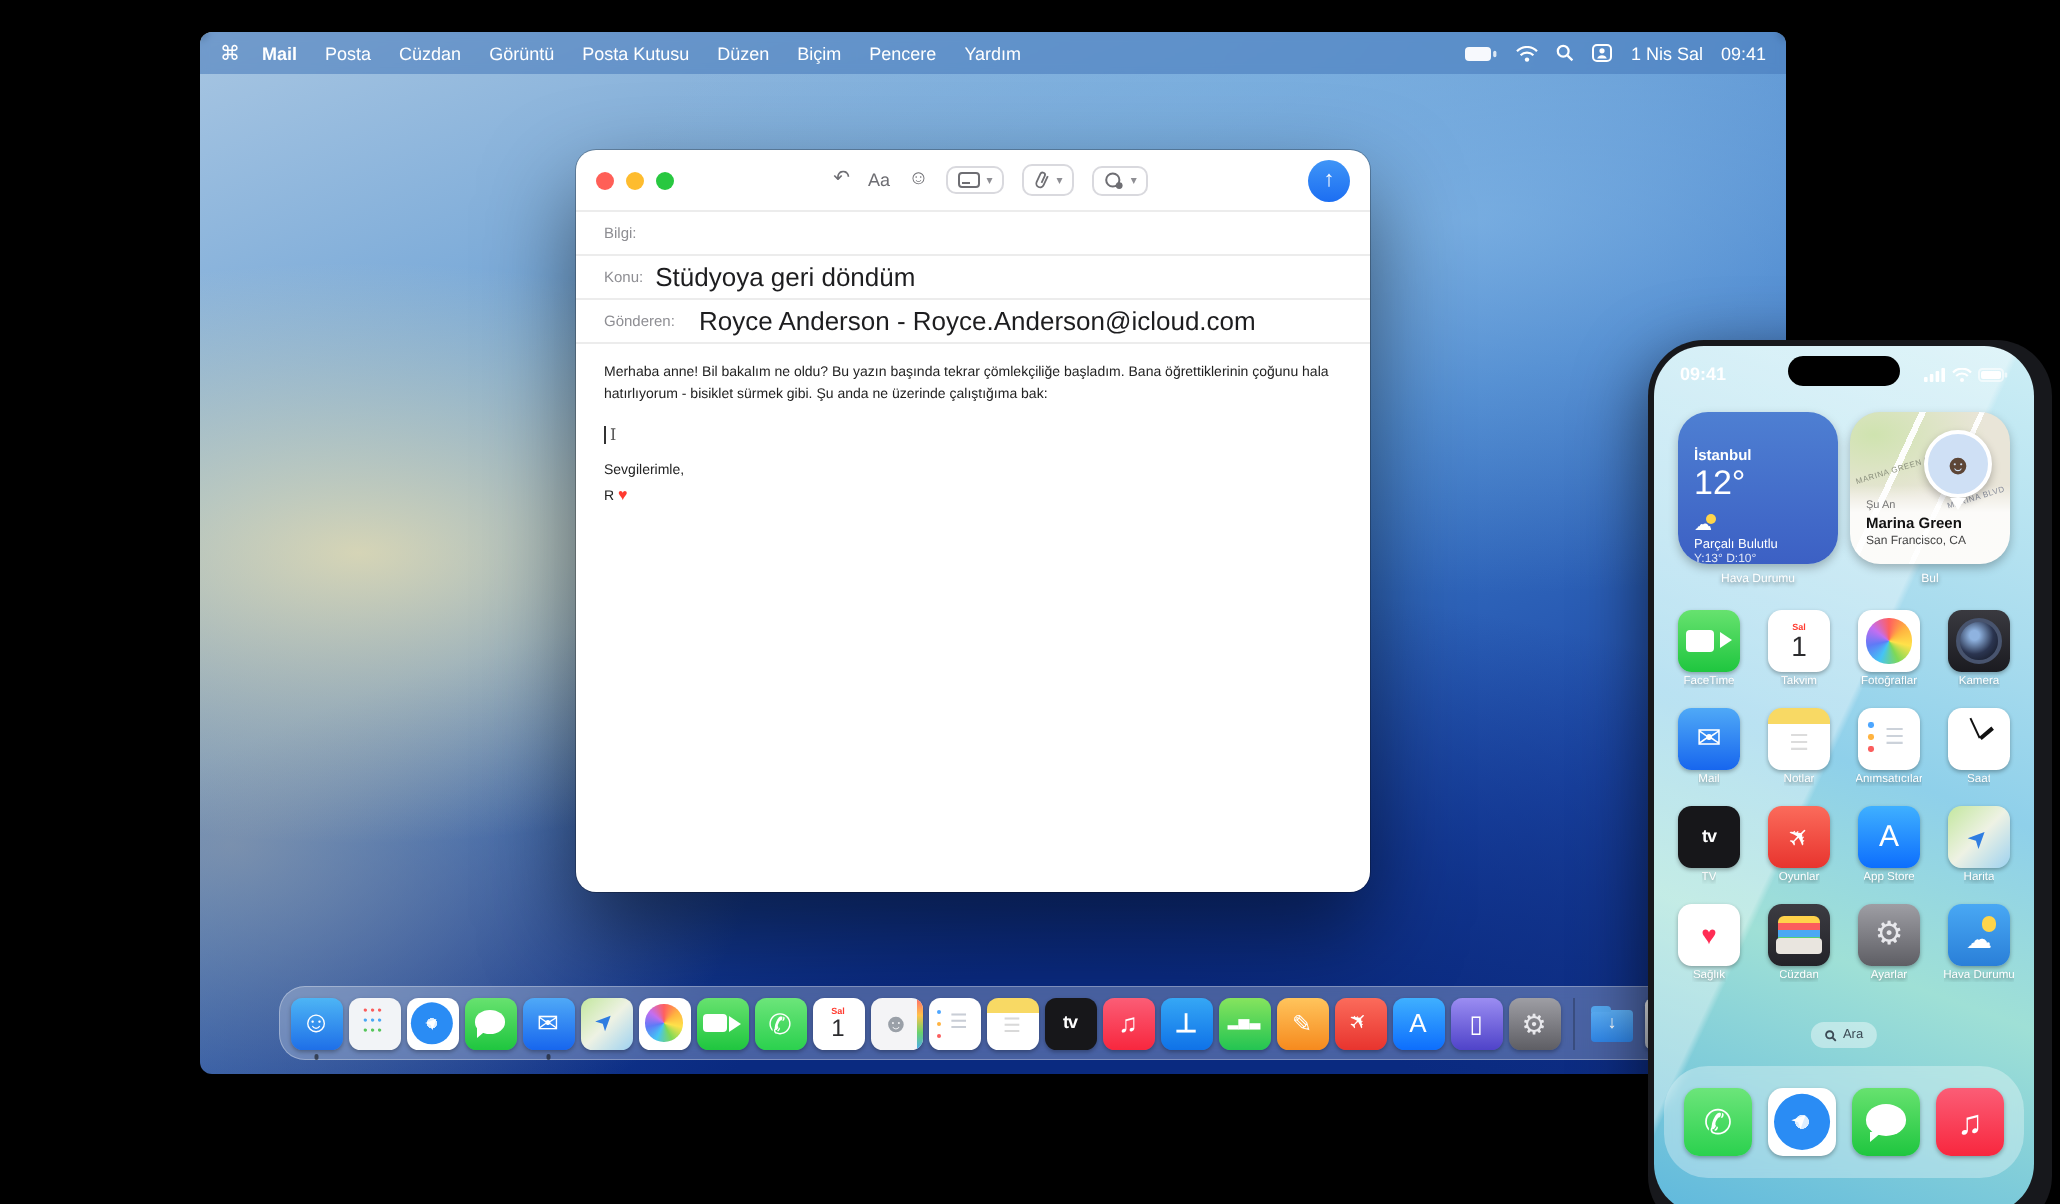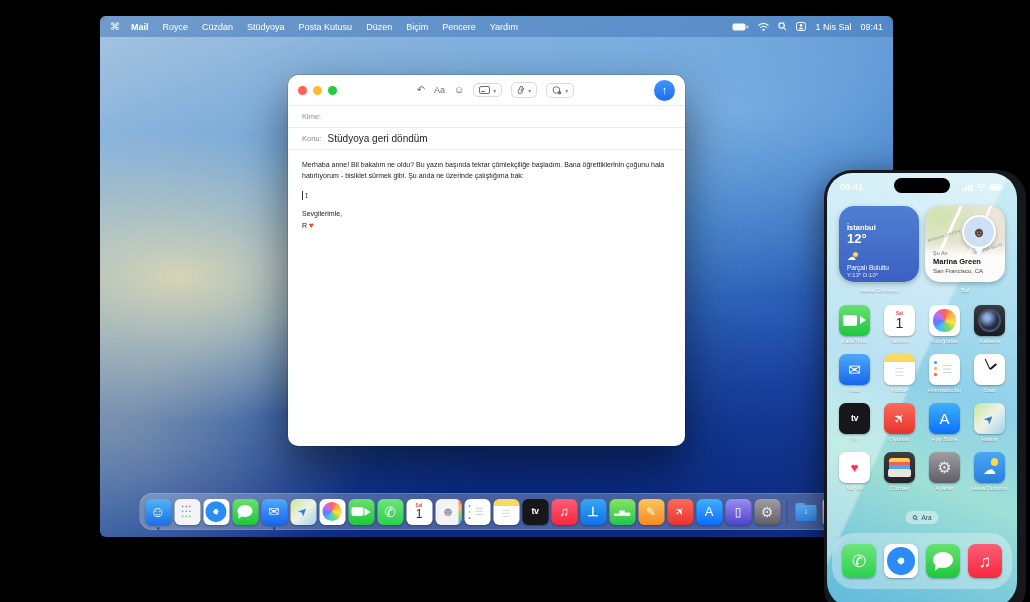--- a/index.html
+++ b/index.html
@@ -33,21 +33,21 @@
   .tb-center{margin:0 auto;display:flex;align-items:center;gap:9px;color:#6e6e73;}
   .tb-ico{font-size:10px;line-height:1;}
   .tb-pill{display:flex;align-items:center;gap:3px;border:1px solid #d9d9de;border-radius:5px;padding:2px 5px;font-size:9px;color:#6e6e73;}
   .tb-pill svg{display:block;}
   .chev{font-size:6px;color:#8e8e93;}
   .send-btn{width:21px;height:21px;border-radius:50%;background:linear-gradient(180deg,#3f95f7,#1c6ef2);
     display:flex;align-items:center;justify-content:center;color:#fff;font-size:11px;font-weight:700;}
   .fields{border-top:1px solid #ececec;}
   .frow{display:flex;align-items:center;min-height:21px;padding:0 14px;border-bottom:1px solid #ececec;gap:6px;}
   .flabel{font-size:7.5px;color:#8e8e93;}
-  .fvalue{font-size:10px;color:#1d1d1f;}
+  .fvalue{font-size:13px;color:#1d1d1f;}
   .token{background:#b9d4f8;border-radius:4px;padding:1px 5px;font-size:7.5px;color:#13233f;display:flex;align-items:center;gap:3px;}
   .token .chev{color:#41506b;}
   .frow.from .fvalue{margin-left:6px;}
   .body-area{flex:1;padding:10px 14px;font-size:7px;line-height:1.5;color:#222;}
   .body-par{max-width:372px;}
   .cursor-line{margin:10px 0 9px 0;display:flex;align-items:center;gap:2px;height:9px;}
   .caret{display:inline-block;width:1px;height:9px;background:#333;}
   .ibeam{font-family:"DejaVu Serif",serif;font-size:8px;color:#555;}
   .closing{margin-top:2px;}
   .sig-heart{color:#ff3b30;font-size:8px;}
@@ -119,21 +119,21 @@
       linear-gradient(200deg,#cdeef5 0%,#a9dcee 30%,#8fd0ea 48%,#9fe0d6 68%,#5fb8dd 100%);}
   .istatus{position:absolute;top:6px;left:0;right:0;height:16px;display:flex;align-items:center;padding:0 13px;color:#fff;}
   .itime{font-size:9px;font-weight:700;}
   .island{position:absolute;left:50%;top:5px;transform:translateX(-50%);width:56px;height:15px;border-radius:9px;background:#000;}
   .istat-right{margin-left:auto;display:flex;align-items:center;gap:3px;}
 
   .widgets{position:absolute;left:12px;top:33px;right:12px;display:flex;gap:6px;}
   .widget{width:80px;height:76px;border-radius:15px;overflow:hidden;position:relative;box-shadow:0 2px 5px rgba(0,0,0,.25);}
   .w-weather{background:linear-gradient(180deg,#4e7fd2 0%,#3c60c4 100%);color:#fff;padding:17px 8px;box-sizing:border-box;}
   .w-city{font-size:7.5px;font-weight:600;}
-  .w-temp{font-size:13px;font-weight:700;line-height:1.15;}
+  .w-temp{font-size:17px;font-weight:400;line-height:1.15;}
   .w-cond-ico{position:relative;width:11px;height:8px;margin-top:7px;}
   .w-cond-ico .sun{position:absolute;right:0;top:-2px;width:5px;height:5px;border-radius:50%;background:#ffd54a;}
   .w-cond-ico .cloud{position:absolute;left:0;bottom:0;color:#fff;font-size:9px;line-height:1;}
   .w-cond{font-size:6.5px;margin-top:2px;}
   .w-range{font-size:6px;opacity:.85;margin-top:1px;}
   .w-label{position:absolute;left:0;right:0;bottom:-11px;text-align:center;font-size:6px;color:#fff;text-shadow:0 1px 2px rgba(0,0,0,.45);}
   .w-findmy{background:
       linear-gradient(0deg, rgba(255,255,255,.85) 0 34%, rgba(255,255,255,0) 52%),
       linear-gradient(115deg, transparent 0 30%, rgba(255,255,255,.95) 30% 33%, transparent 33%),
       linear-gradient(115deg, transparent 0 56%, rgba(255,255,255,.95) 56% 58.5%, transparent 58.5%),
@@ -166,23 +166,23 @@
 <body>
 
 <div class="stage">
 
   <div class="desktop">
 
     <div class="menubar">
       <span class="apple">⌘</span>
       <span id="menu-items" style="display:flex;align-items:center;">
           <span class="menu-item bold">Mail</span>
-          <span class="menu-item">Royce</span>
+          <span class="menu-item">Posta</span>
           <span class="menu-item">Cüzdan</span>
-          <span class="menu-item">Stüdyoya</span>
+          <span class="menu-item">Görüntü</span>
           <span class="menu-item">Posta Kutusu</span>
           <span class="menu-item">Düzen</span>
           <span class="menu-item">Biçim</span>
           <span class="menu-item">Pencere</span>
           <span class="menu-item">Yardım</span>
         </span>
       <span class="mb-right">
         <svg width="17" height="8" viewBox="0 0 17 8">
           <rect x="0.5" y="0.5" width="13" height="7" rx="2" fill="rgba(255,255,255,.95)"></rect>
           <rect x="14.6" y="2.4" width="1.6" height="3.2" rx="0.8" fill="rgba(255,255,255,.8)"></rect>
@@ -236,25 +236,29 @@
               <circle cx="7.6" cy="6.8" r="1.7" fill="#6e6e73"></circle>
             </svg>
             <span class="chev">▾</span>
           </span>
         </span>
         <span class="send-btn">↑</span>
       </div>
 
       <div class="fields">
         <div class="frow">
-          <span class="flabel">Kime:</span>
+          <span class="flabel">Bilgi:</span>
         </div>
         <div class="frow">
           <span class="flabel">Konu:</span>
           <span class="fvalue">Stüdyoya geri döndüm</span>
+        </div>
+        <div class="frow from">
+          <span class="flabel">Gönderen:</span>
+          <span class="fvalue">Royce Anderson - Royce.Anderson@icloud.com</span>
         </div>
       </div>
 
       <div class="body-area">
         <div class="body-par">Merhaba anne! Bil bakalım ne oldu? Bu yazın başında tekrar çömlekçiliğe başladım. Bana öğrettiklerinin çoğunu hala hatırlıyorum - bisiklet sürmek gibi. Şu anda ne üzerinde çalıştığıma bak:</div>
         <div class="cursor-line">
           <span class="caret"></span>
           <span class="ibeam">I</span>
         </div>
         <div class="closing">Sevgilerimle,</div>

